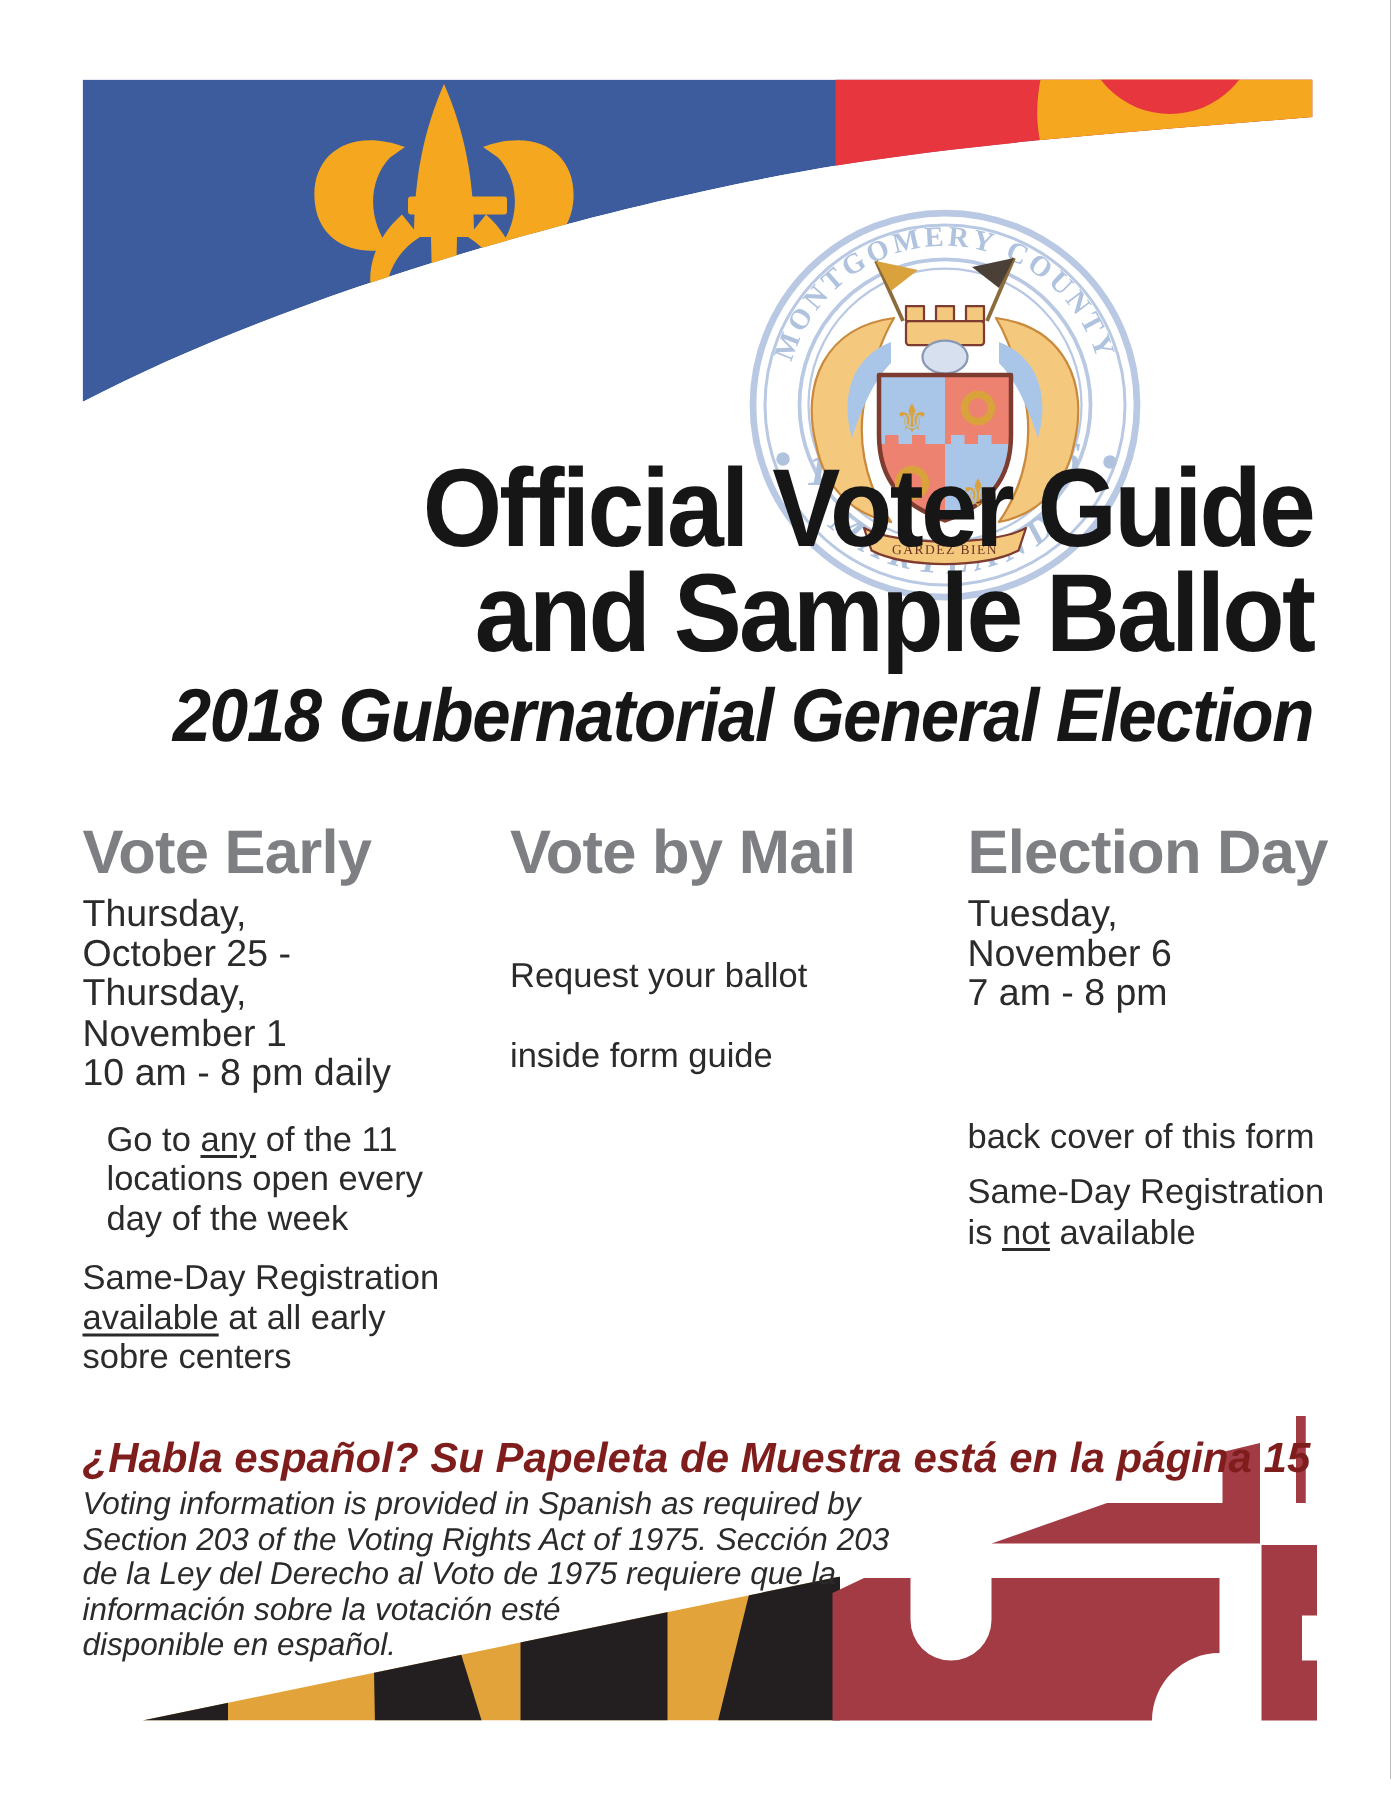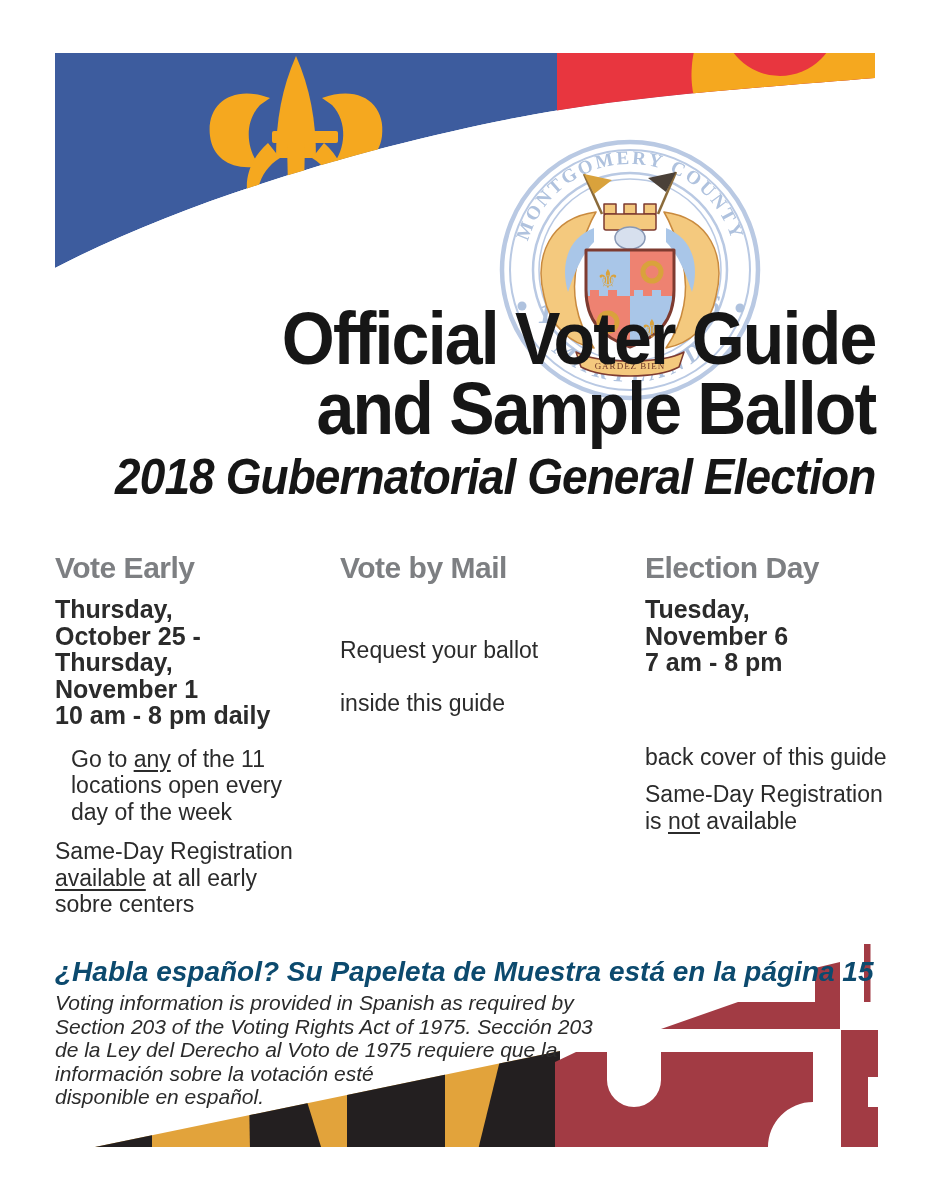--- a/index.html
+++ b/index.html
@@ -24,37 +24,37 @@
     font-size:50px; font-weight:bold; font-style:italic; line-height:50px;
     letter-spacing:-1px; margin-top:8px; white-space:nowrap;
   }
 
   
   .col{position:absolute; top:549px; width:285px; color:var(--text-dark); z-index:3;}
   .col-1{left:55px;}
   .col-2{left:340px;}
   .col-3{left:645px;}
   .col h2{
-    margin:0; font-size:30px; line-height:38px; font-weight:bold;
+    margin:0; font-size:41px; line-height:38px; font-weight:bold;
     letter-spacing:-.5px; color:var(--heading-gray); white-space:nowrap;
   }
   .sched{
-    margin-top:9px; font-size:25px; font-weight:bold; line-height:26.5px;
+    margin-top:9px; font-size:25px; font-weight:normal; line-height:26.5px;
     white-space:pre-wrap;
   }
   .par{font-size:23px; line-height:26.5px; white-space:nowrap;}
   .col-1 .par-0{margin-top:17px;margin-left:16px;} .col-1 .par-1{margin-top:13px;}
   .col-2 .par-0{margin-top:50px;}
   .col-3 .par-0{margin-top:15px;} .col-3 .par-1{margin-top:11px;}
   .u{text-decoration:underline; text-decoration-thickness:2px; text-underline-offset:3px;}
 
   
   .es-head{
     position:absolute; left:55px; top:957px; font-size:28px; font-weight:bold;
-    font-style:italic; line-height:30px; color:#0c4a6e; white-space:nowrap; z-index:3;
+    font-style:italic; line-height:30px; color:#7f1d1d; white-space:nowrap; z-index:3;
   }
   .es-body{
     position:absolute; left:55px; top:991px; width:620px; font-size:21px;
     line-height:23.5px; color:var(--text-dark); white-space:pre-wrap; z-index:3;font-style:italic;
   }
 
   
   #banner{position:absolute; left:0; top:0; z-index:1;}
   #seal{position:absolute; left:498px; top:138px; z-index:1;}
   #bottom-decor{position:absolute; left:0; top:930px; z-index:1;}
@@ -161,29 +161,29 @@
 October 25 -
 Thursday,
 November 1
 10 am - 8 pm daily</div>
     <div class="par par-0"><span>Go to </span><span class="u">any</span><span> of the 11</span><br><span>locations open every</span><br><span>day of the week</span></div>
     <div class="par par-1"><span>Same-Day Registration</span><br><span class="u">available</span><span> at all early</span><br><span>sobre centers</span></div>
   </div>
 
   <div class="col col-2">
     <h2>Vote by Mail</h2>
-    <div class="par par-0"><span>Request your ballot</span><br><br><span>inside this guide</span></div>
+    <div class="par par-0"><span>Request your ballot</span><br><br><span>inside form guide</span></div>
   </div>
 
   <div class="col col-3">
     <h2>Election Day</h2>
     <div class="sched">Tuesday,
 November 6
 7 am - 8 pm</div>
-    <div class="par par-0"><br><br><span>back cover of this guide</span></div>
+    <div class="par par-0"><br><br><span>back cover of this form</span></div>
     <div class="par par-1"><span>Same-Day Registration</span><br><span>is </span><span class="u">not</span><span> available</span></div>
   </div>
 
   <div class="es-head">¿Habla español? Su Papeleta de Muestra está en la página 15</div>
   <div class="es-body">Voting information is provided in Spanish as required by
 Section 203 of the Voting Rights Act of 1975. Sección 203
 de la Ley del Derecho al Voto de 1975 requiere que la
 información sobre la votación esté
 disponible en español.</div>
 

